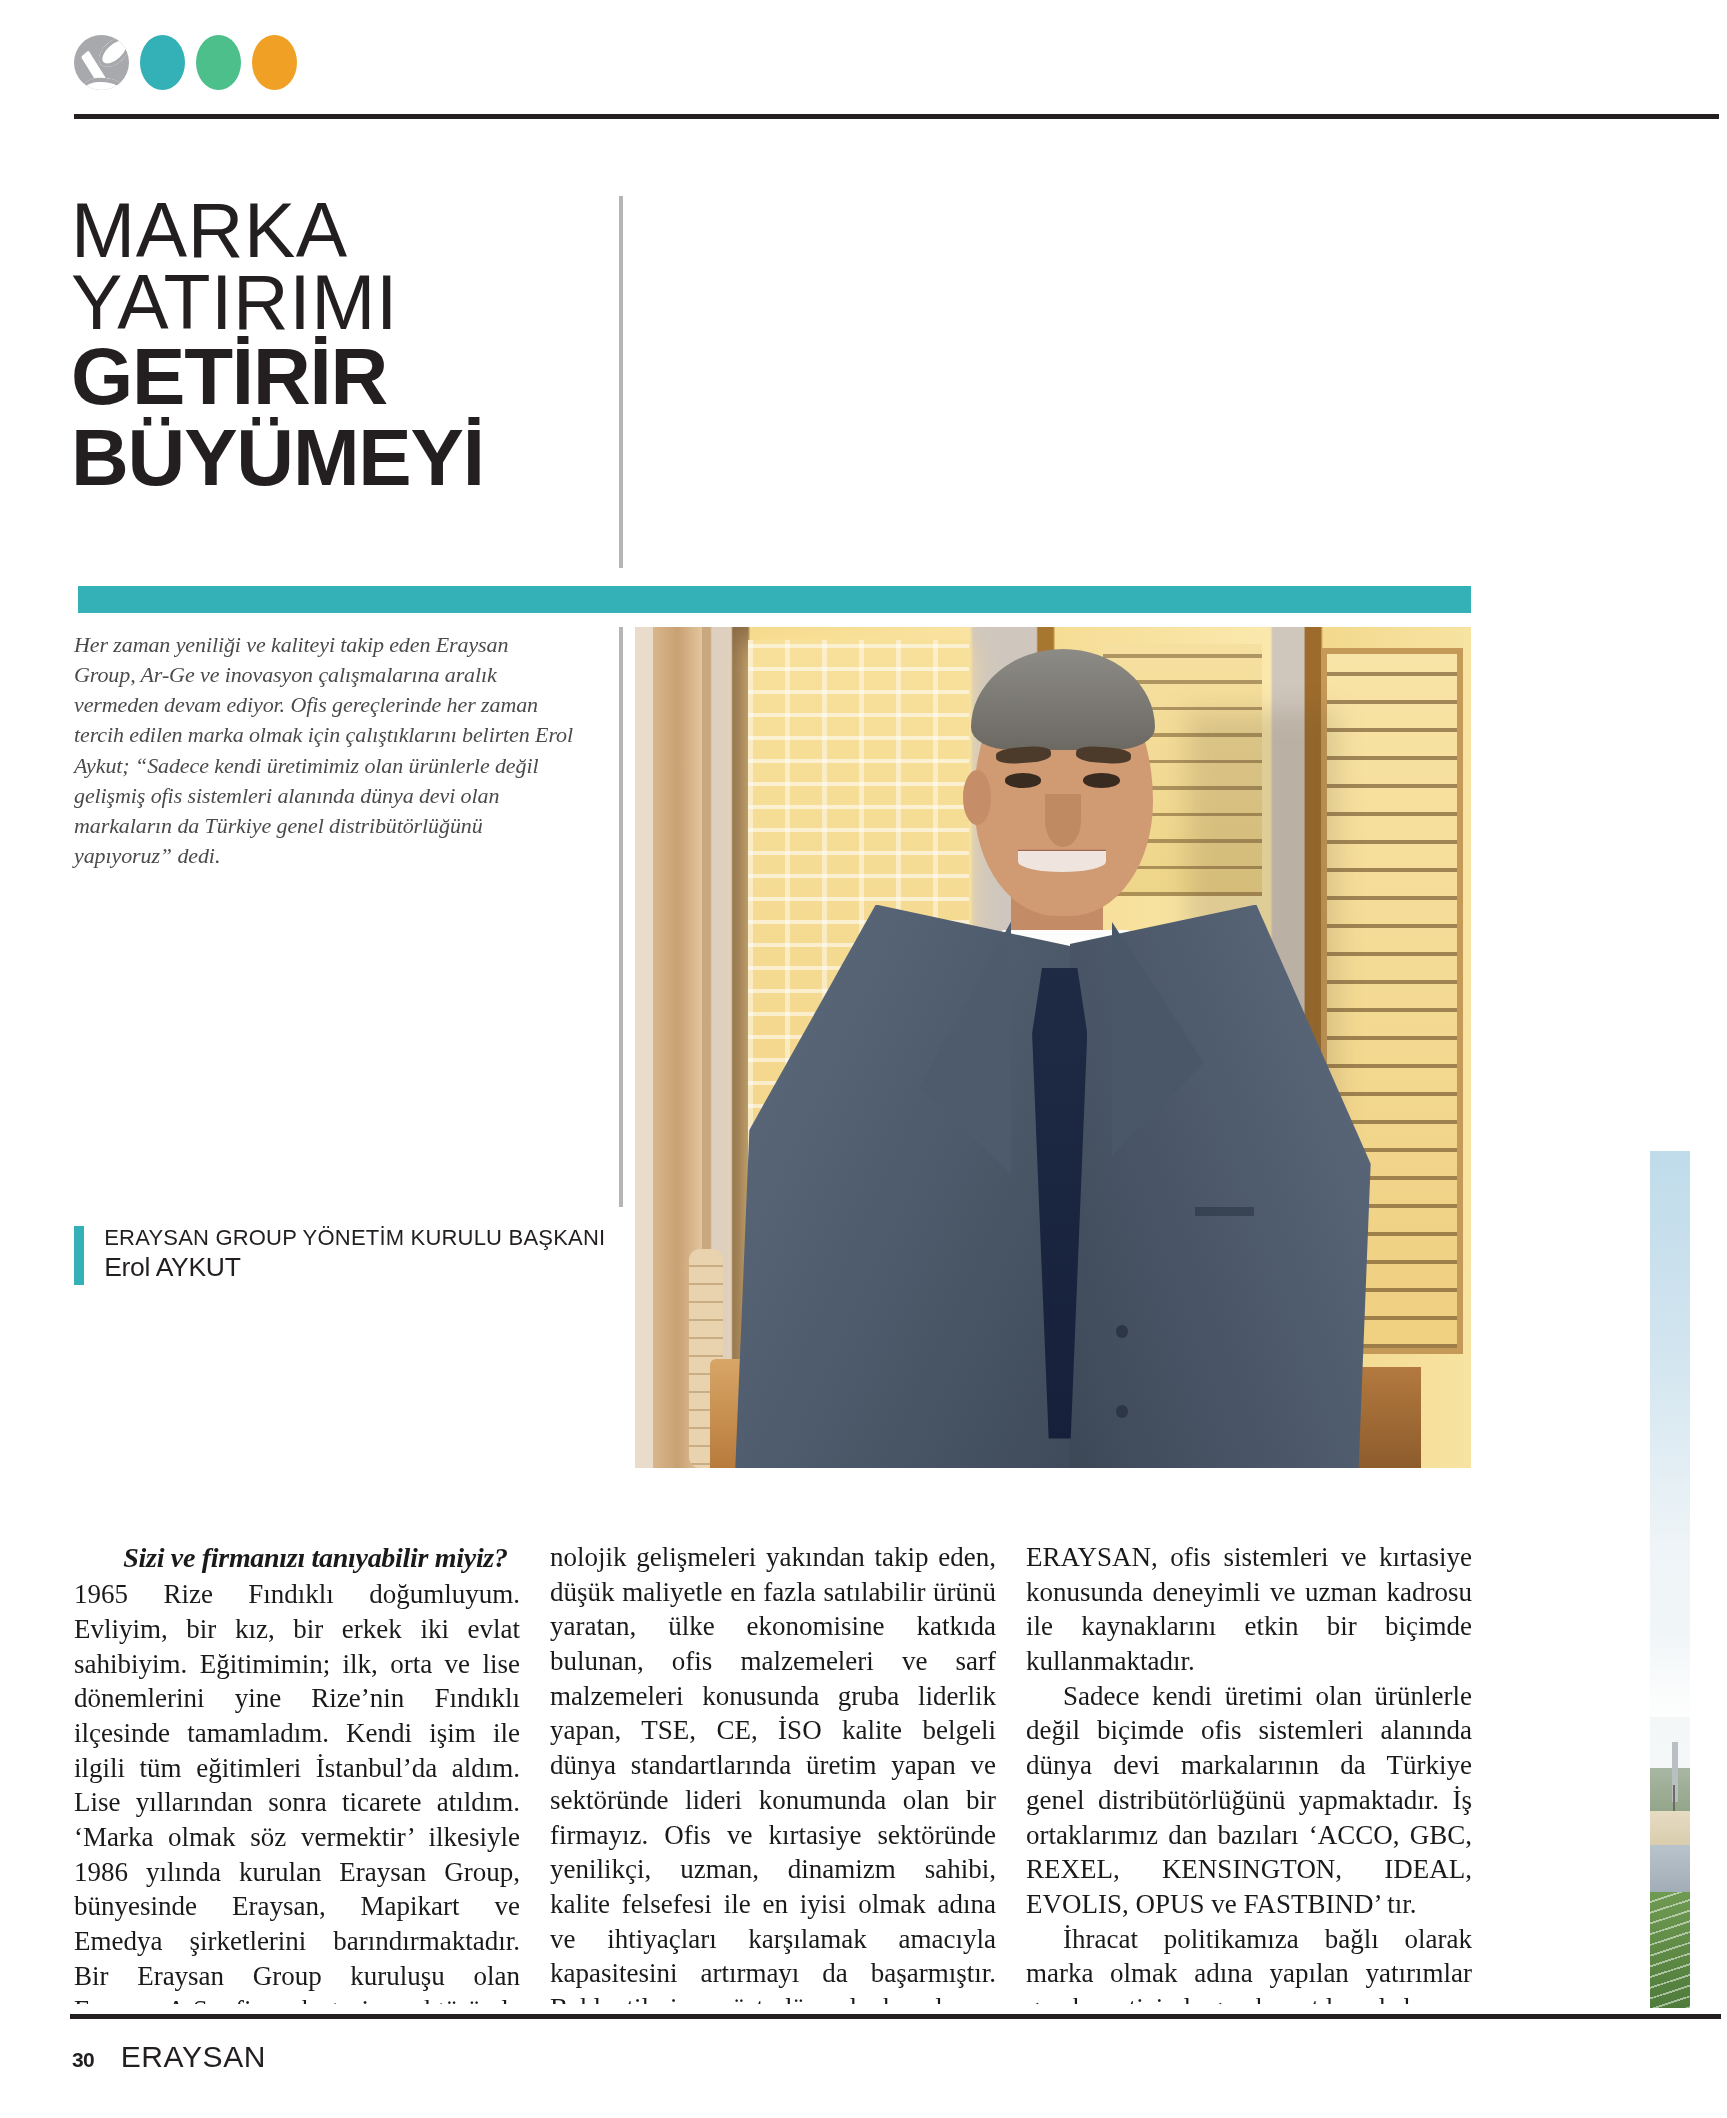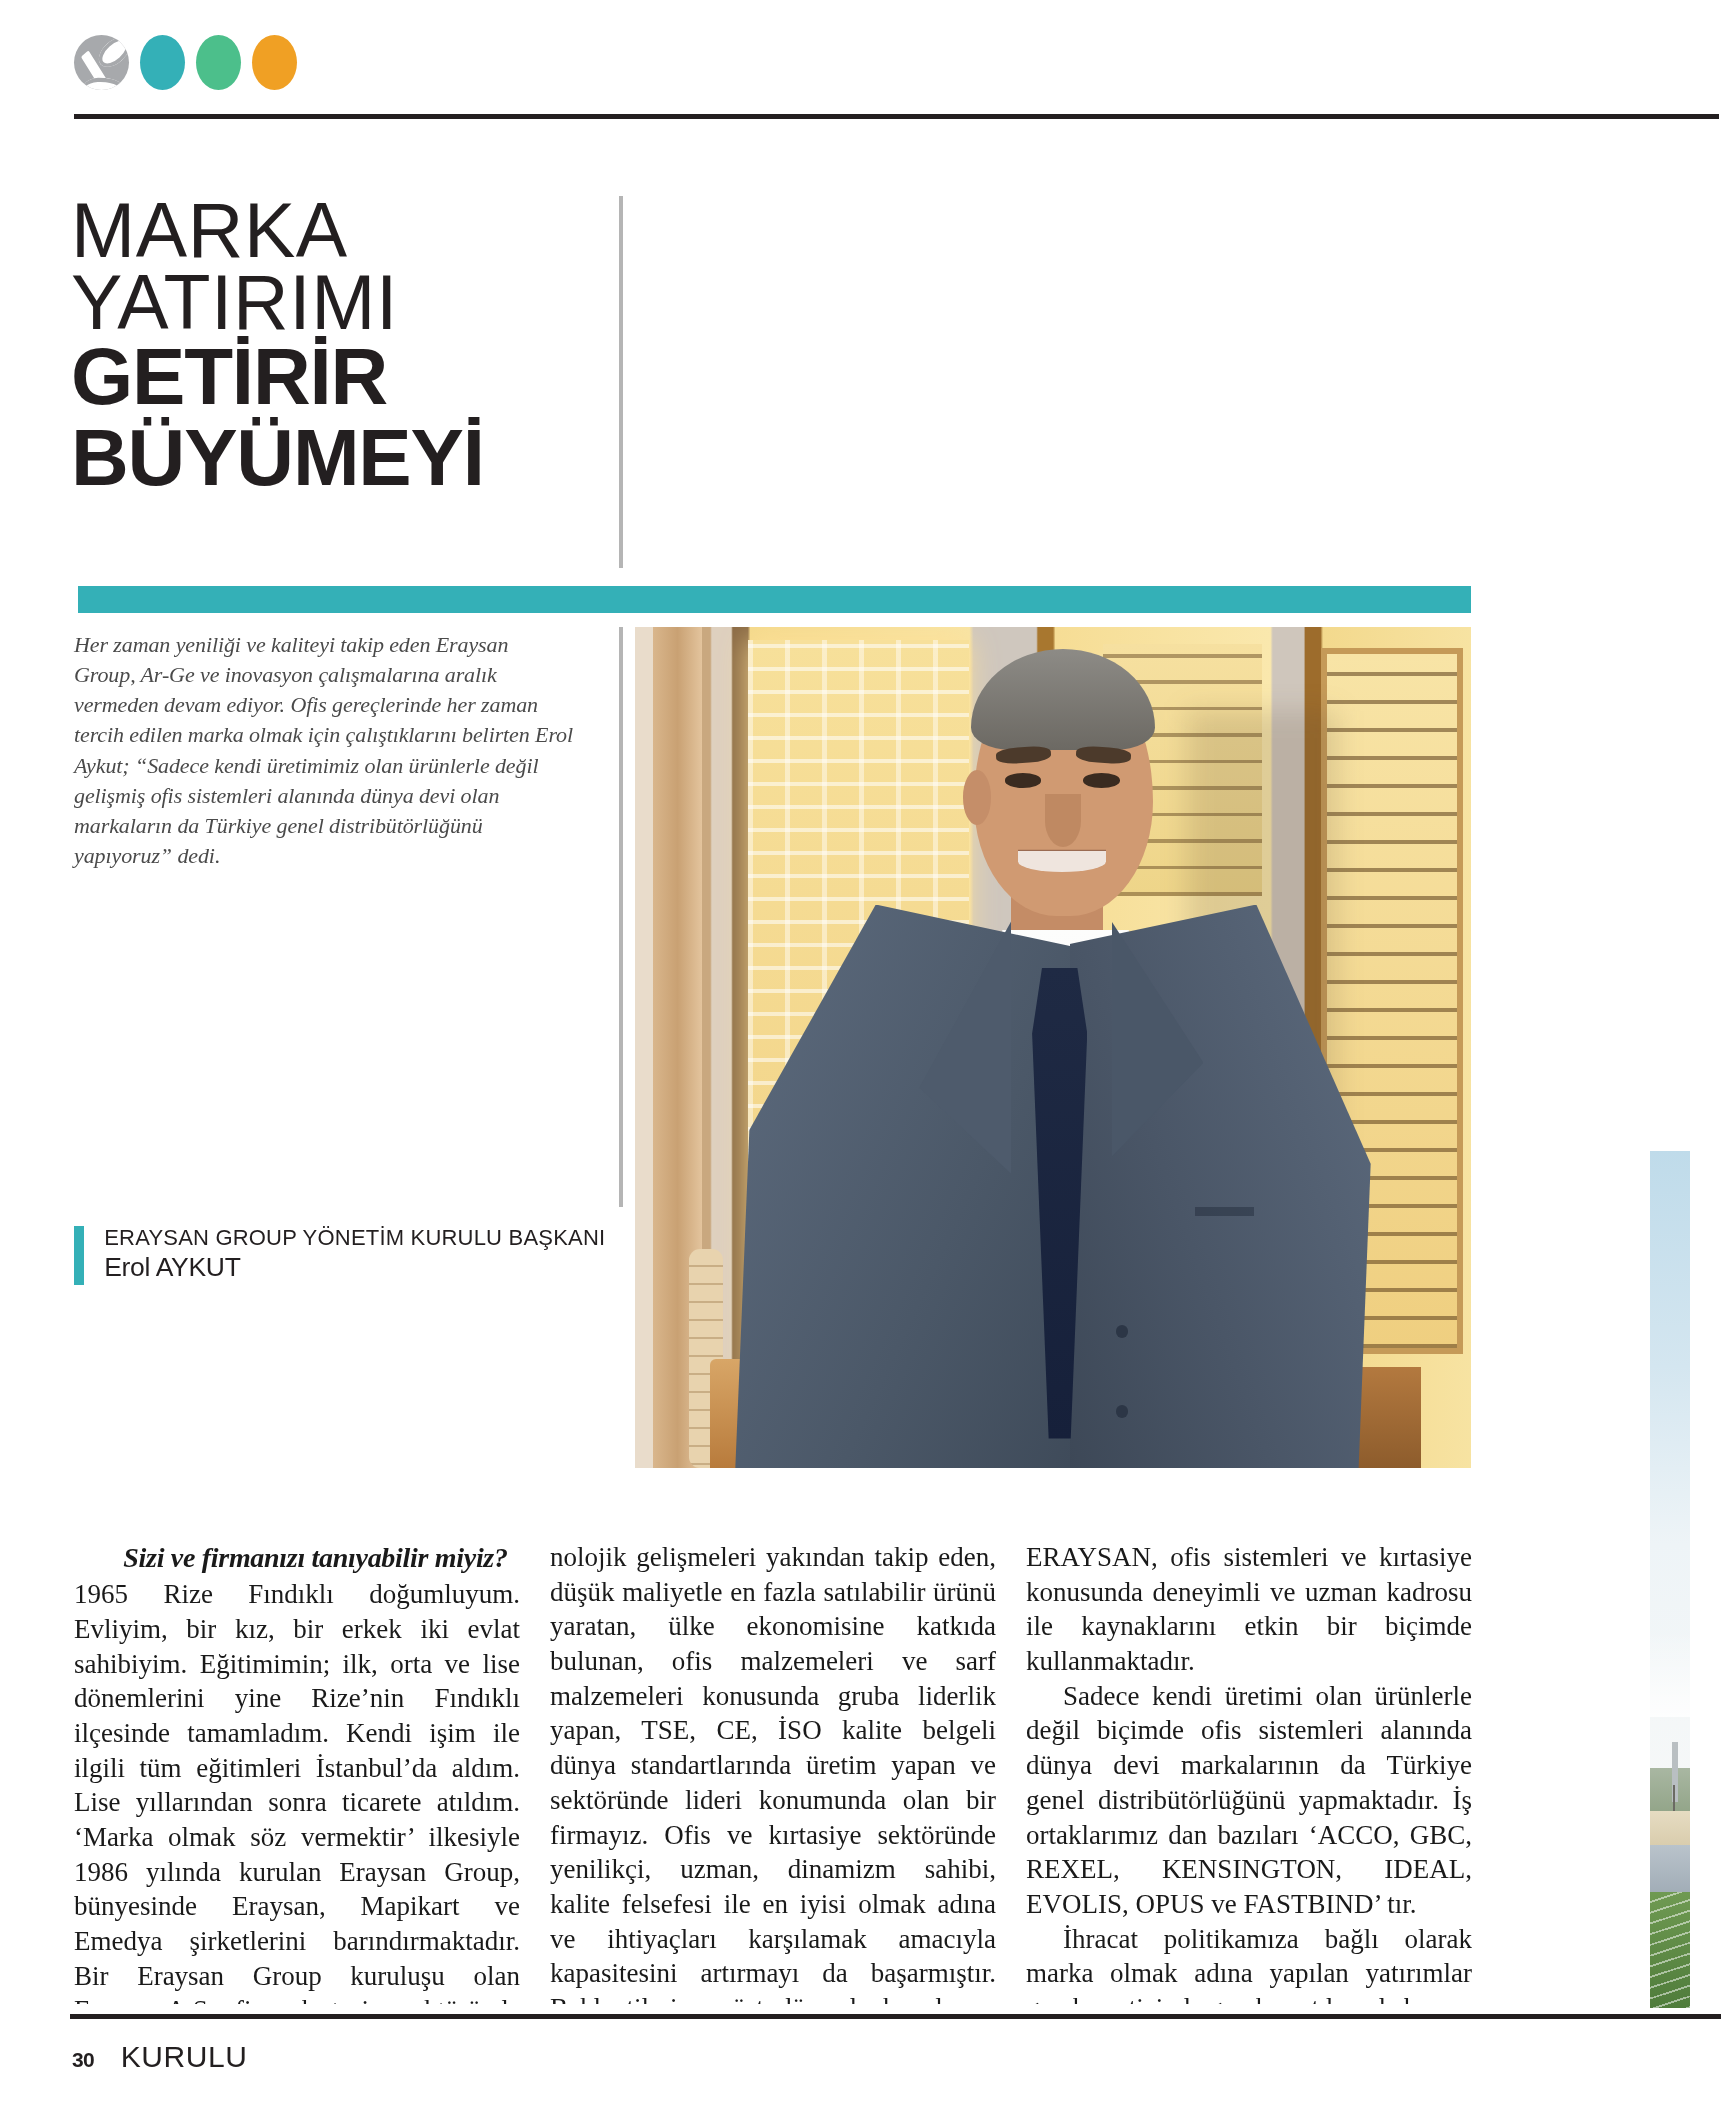--- a/index.html
+++ b/index.html
@@ -597,17 +597,17 @@
       <p>ERAYSAN, ofis sistemleri ve kırtasiye konusunda deneyimli ve uzman kadrosu ile kaynaklarını etkin bir biçimde kullanmaktadır.</p>
       <p class="indent">Sadece kendi üretimi olan ürünlerle değil biçimde ofis sistemleri alanında dünya devi markalarının da Türkiye genel distribütörlüğünü yapmaktadır. İş ortaklarımız dan bazıları ‘ACCO, GBC, REXEL, KENSINGTON, IDEAL, EVOLIS, OPUS ve FASTBIND’ tır.</p>
       <p class="indent">İhracat politikamıza bağlı olarak marka olmak adına yapılan yatırımlar gerek yurtiçinde  gerek yurtdışında her</p>
     </div>
   </div>
 
   <div class="rule-bottom"></div>
 
   <div class="footer">
     <span class="folio">30</span>
-    <span class="pubname">KURULU</span>
+    <span class="pubname">ERAYSAN</span>
   </div>
 
 </div>
 
 
 </body></html>

